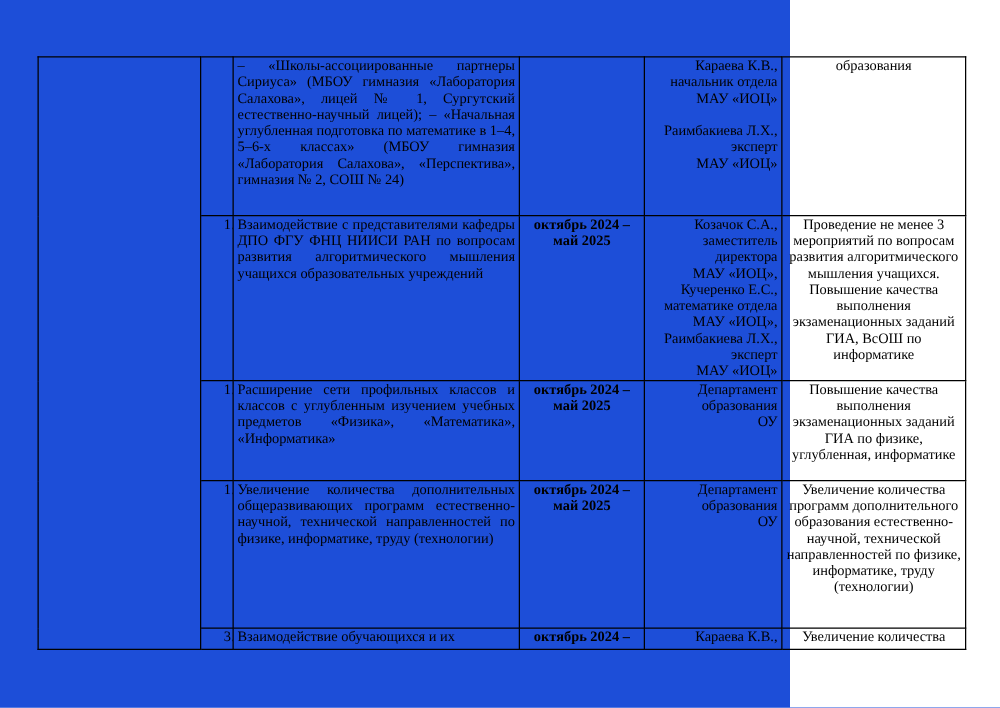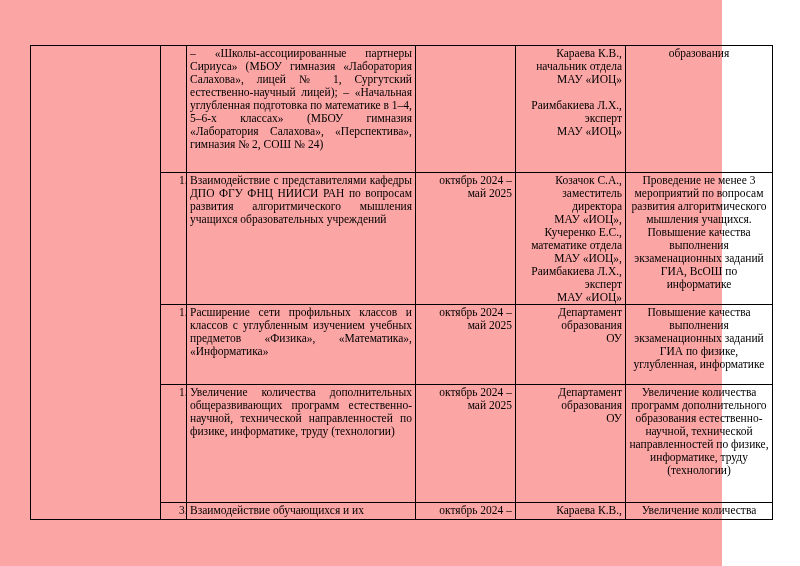--- a/index.html
+++ b/index.html
@@ -6,41 +6,41 @@
   html, body { margin: 0; padding: 0; }
   body {
     width: 800px; height: 566px;
     background: #ffffff;
     font-family: "Liberation Serif", "DejaVu Serif", serif;
     color: #000;
     overflow: hidden;
   }
   .page {
     position: relative;
-    width: 722px; height: 566px;
-    background: #fca5a5;
+    width: 632px; height: 566px;
+    background: #1d4ed8;
   }
   table.doc-table {
     position: absolute;
     left: 30px; top: 45px;
     width: 742px;
     border-collapse: collapse;
     table-layout: fixed;
   }
   td {
     border: 1px solid #000;
     vertical-align: top;
     padding: 1px 3px 0 3px;
     font-size: 11.5px;
     line-height: 13px;
     overflow: hidden;
   }
   td.cell-num   { padding-left: 18px; padding-right: 1px; }
   td.cell-act   { text-align: justify; }
-  td.cell-date  { text-align: right; white-space: pre-line; }
+  td.cell-date  { text-align: center; white-space: pre-line; font-weight: bold; }
   td.cell-resp  { text-align: right; white-space: pre-line; }
   td.cell-res   { text-align: center; }
   tr.r0 { height: 127px; }
   tr.r1 { height: 128px; }
   tr.r2 { height: 80px; }
   tr.r3 { height: 118px; }
   tr.r4 { height: 17px; }
 </style>
 </head>
 <body>

